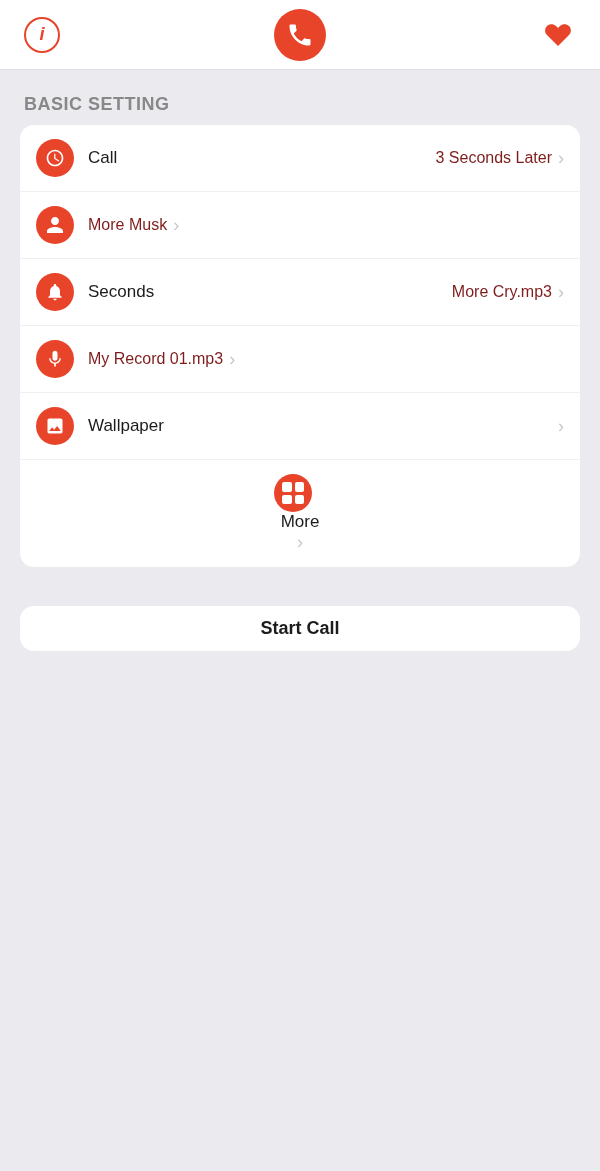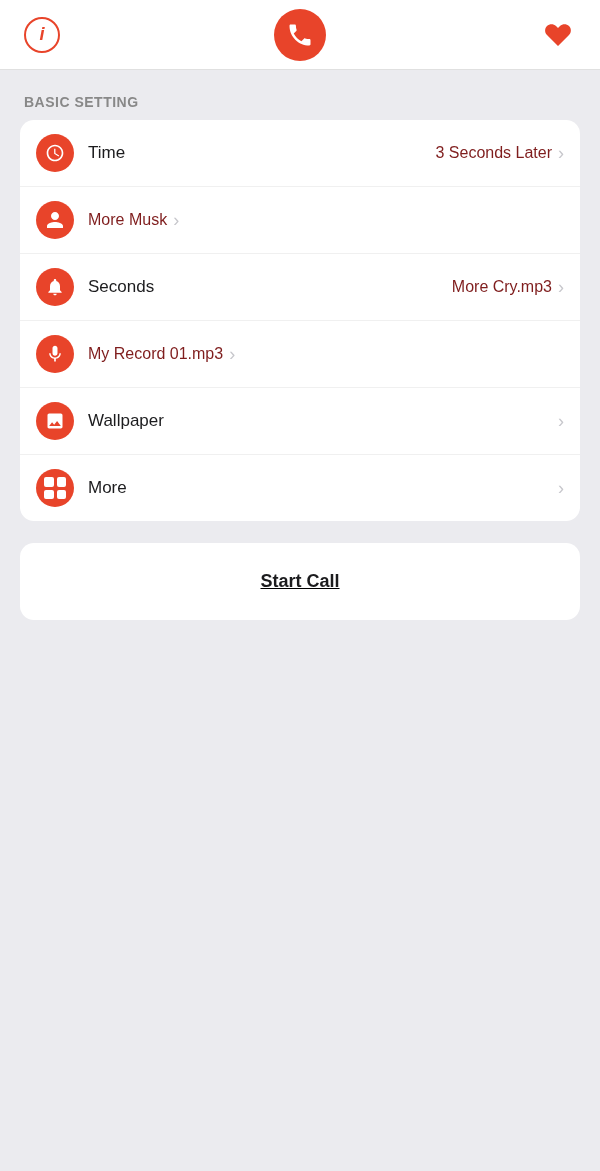--- a/index.html
+++ b/index.html
@@ -68,21 +68,21 @@
       color: #E8442A;
       cursor: pointer;
     }
 
     
     .main-content {
       padding: 24px 20px;
     }
 
     .section-label {
-      font-size: 14px;
+      font-size: 18px;
       font-weight: 600;
       color: #888888;
       letter-spacing: 0.5px;
       margin-bottom: 10px;
       padding-left: 4px;
     }
 
     .settings-card {
       background-color: #FFFFFF;
       border-radius: 14px;
@@ -93,20 +93,21 @@
       display: flex;
       align-items: center;
       padding: 14px 16px;
       cursor: pointer;
       border-bottom: 1px solid #F0F0F0;
       min-height: 58px;
     }
 
     .settings-row:last-child {
       border-bottom: none;
+      flex-direction: column;
     }
 
     .row-icon-wrapper {
       width: 38px;
       height: 38px;
       border-radius: 50%;
       background-color: #E8442A;
       display: flex;
       align-items: center;
       justify-content: center;
@@ -150,28 +151,27 @@
 
     .more-icon-grid span {
       background-color: white;
       border-radius: 2px;
     }
 
     
     .start-call-btn {
       background-color: #FFFFFF;
       border-radius: 14px;
-      margin-top: 22px;
-      padding: 28px;
+      margin-top: 39px;
+      padding: 12px;
       text-align: center;
       cursor: pointer;
       display: flex;
       align-items: center;
       justify-content: center;
-      text-decoration: underline;
     }
 
     .start-call-label {
       font-size: 18px;
       font-weight: 700;
       color: #1C1C1E;
     }
   </style>
 </head>
 <body>
@@ -199,21 +199,21 @@
   <div class="section-label">BASIC SETTING</div>
 
   <div class="settings-card">
 
     <div class="settings-row">
       <div class="row-icon-wrapper">
         <svg viewBox="0 0 24 24" xmlns="http://www.w3.org/2000/svg">
           <path d="M12 2C6.48 2 2 6.48 2 12s4.48 10 10 10 10-4.48 10-10S17.52 2 12 2zm0 18c-4.41 0-8-3.59-8-8s3.59-8 8-8 8 3.59 8 8-3.59 8-8 8zm.5-13H11v6l5.25 3.15.75-1.23-4.5-2.67V7z"></path>
         </svg>
       </div>
-      <span class="row-label">Time</span>
+      <span class="row-label">Call</span>
       <span class="row-value">3 Seconds Later</span>
       <span class="row-chevron">›</span>
     </div>
 
     <div class="settings-row">
       <div class="row-icon-wrapper">
         <svg viewBox="0 0 24 24" xmlns="http://www.w3.org/2000/svg">
           <path d="M12 12c2.7 0 4.8-2.1 4.8-4.8S14.7 2.4 12 2.4 7.2 4.5 7.2 7.2 9.3 12 12 12zm0 2.4c-3.2 0-9.6 1.6-9.6 4.8v2.4h19.2v-2.4c0-3.2-6.4-4.8-9.6-4.8z"></path>
         </svg>
       </div>

